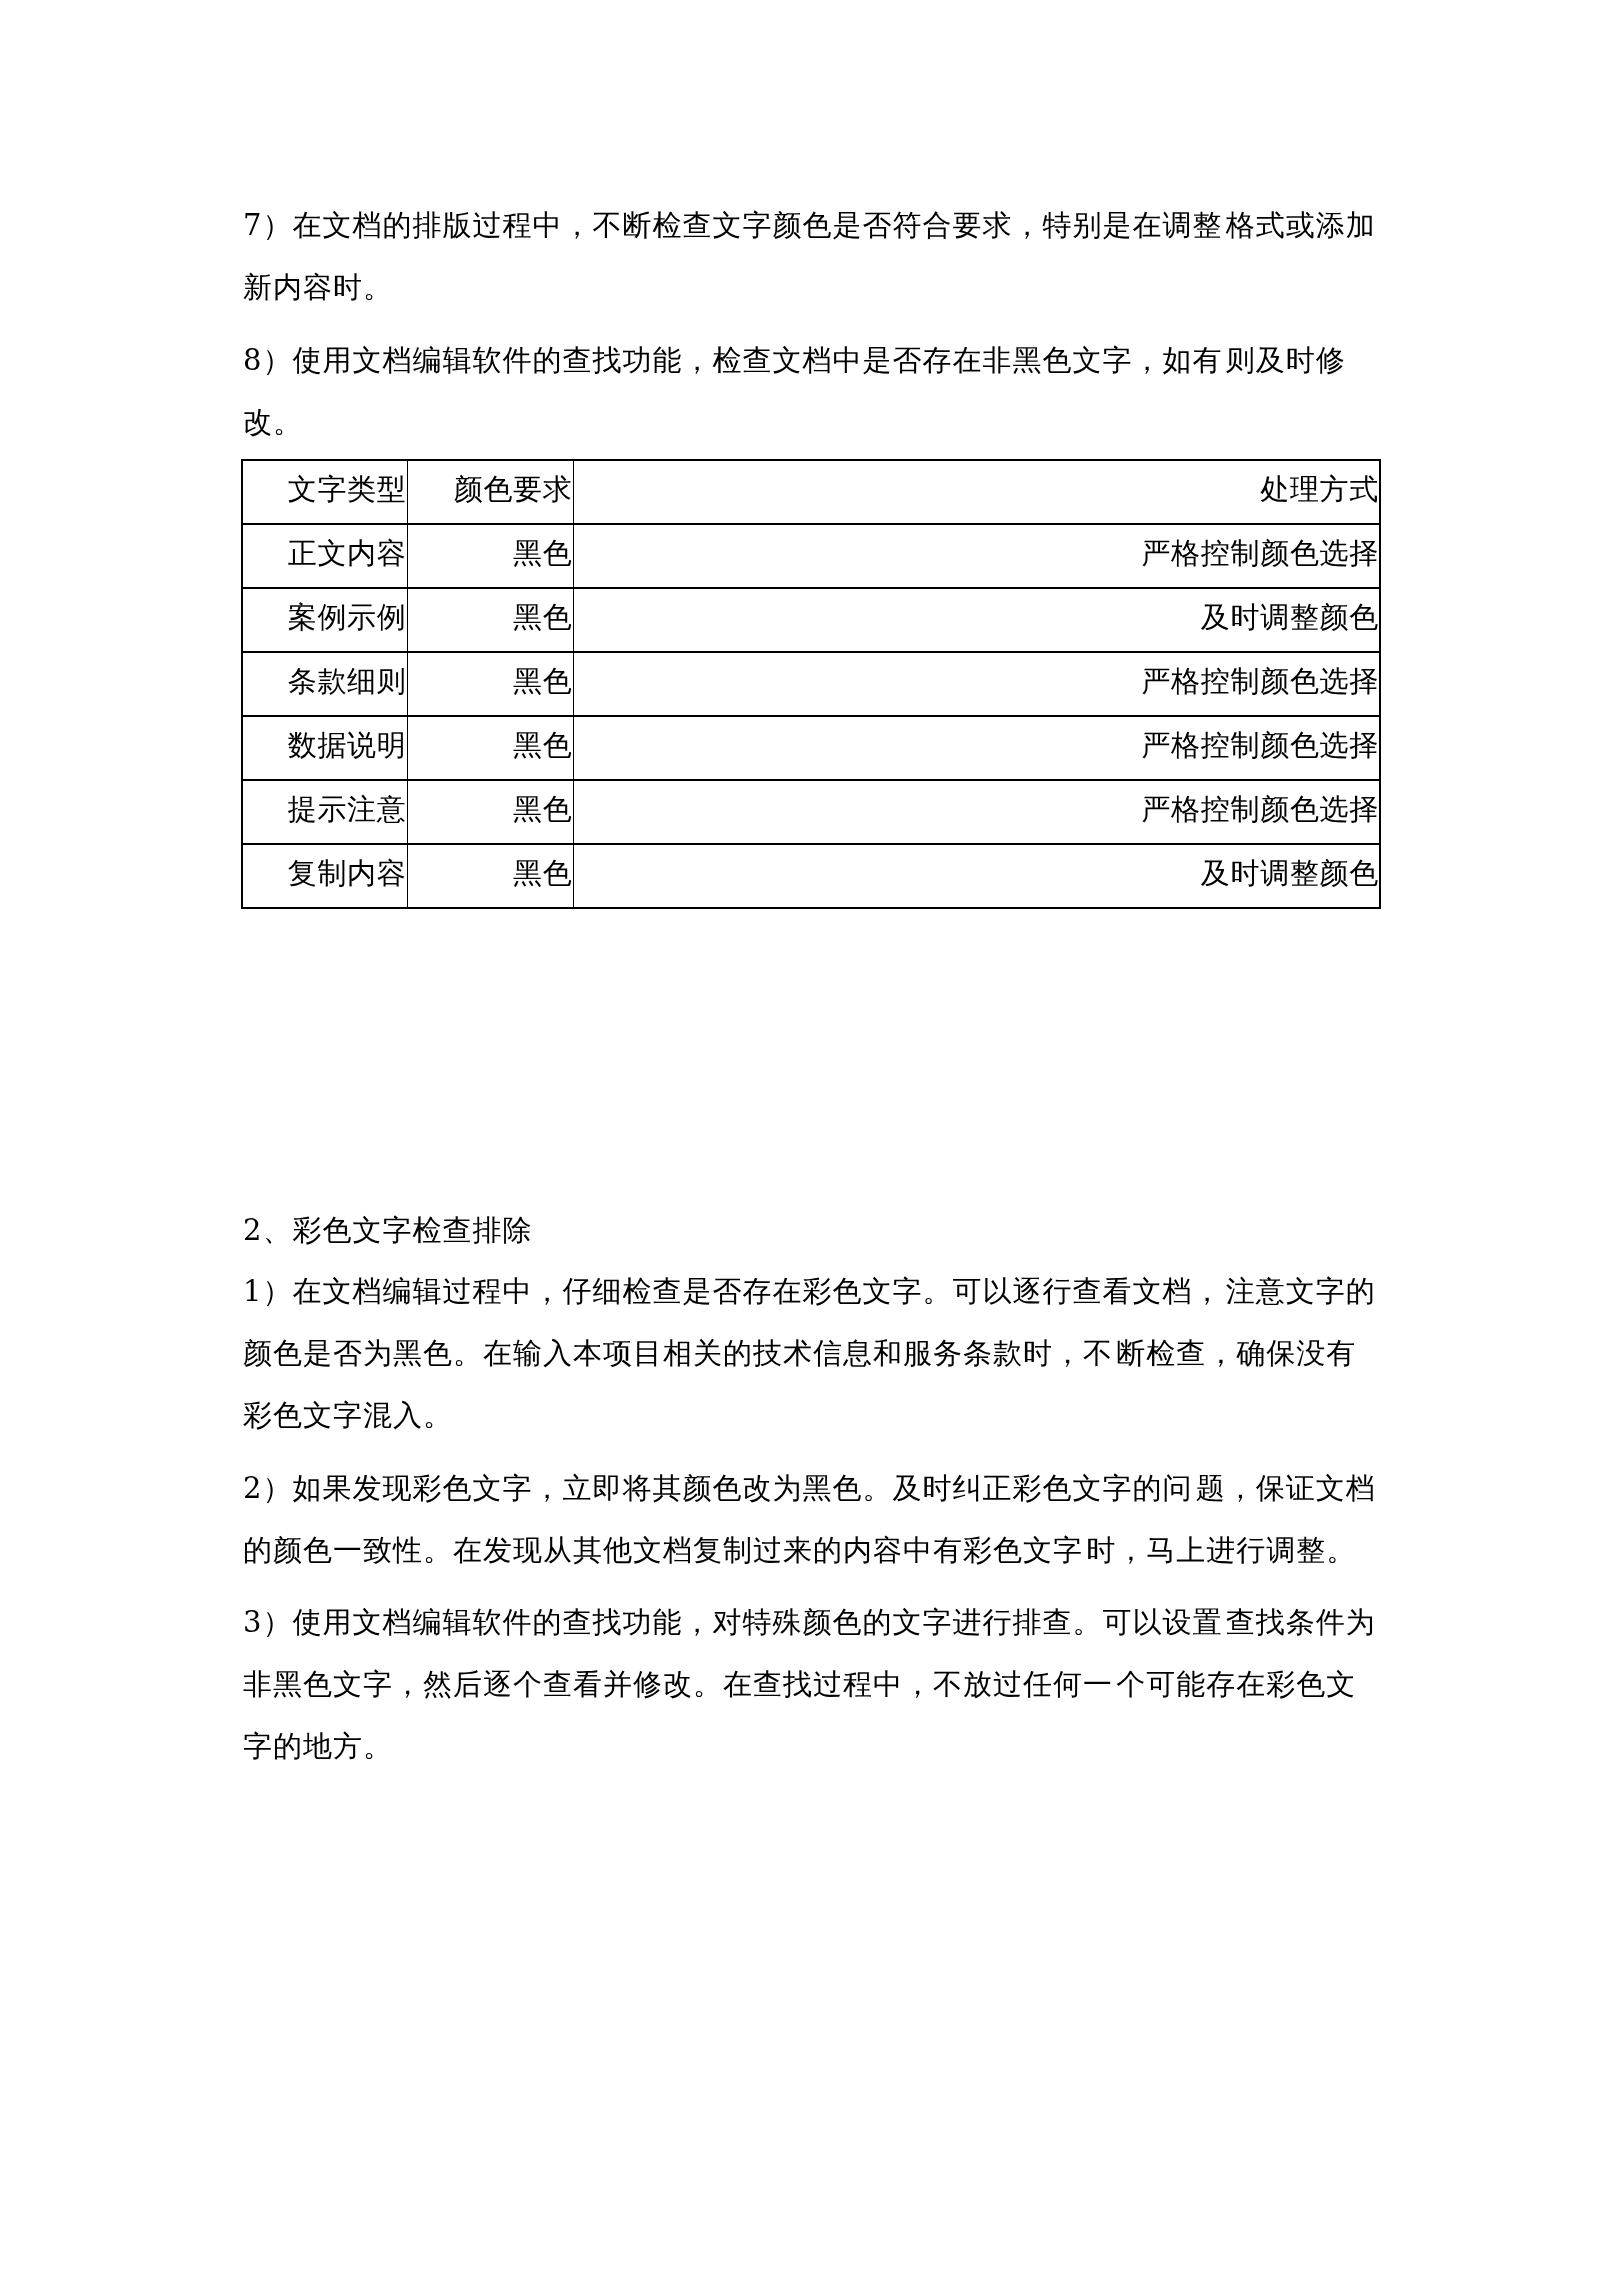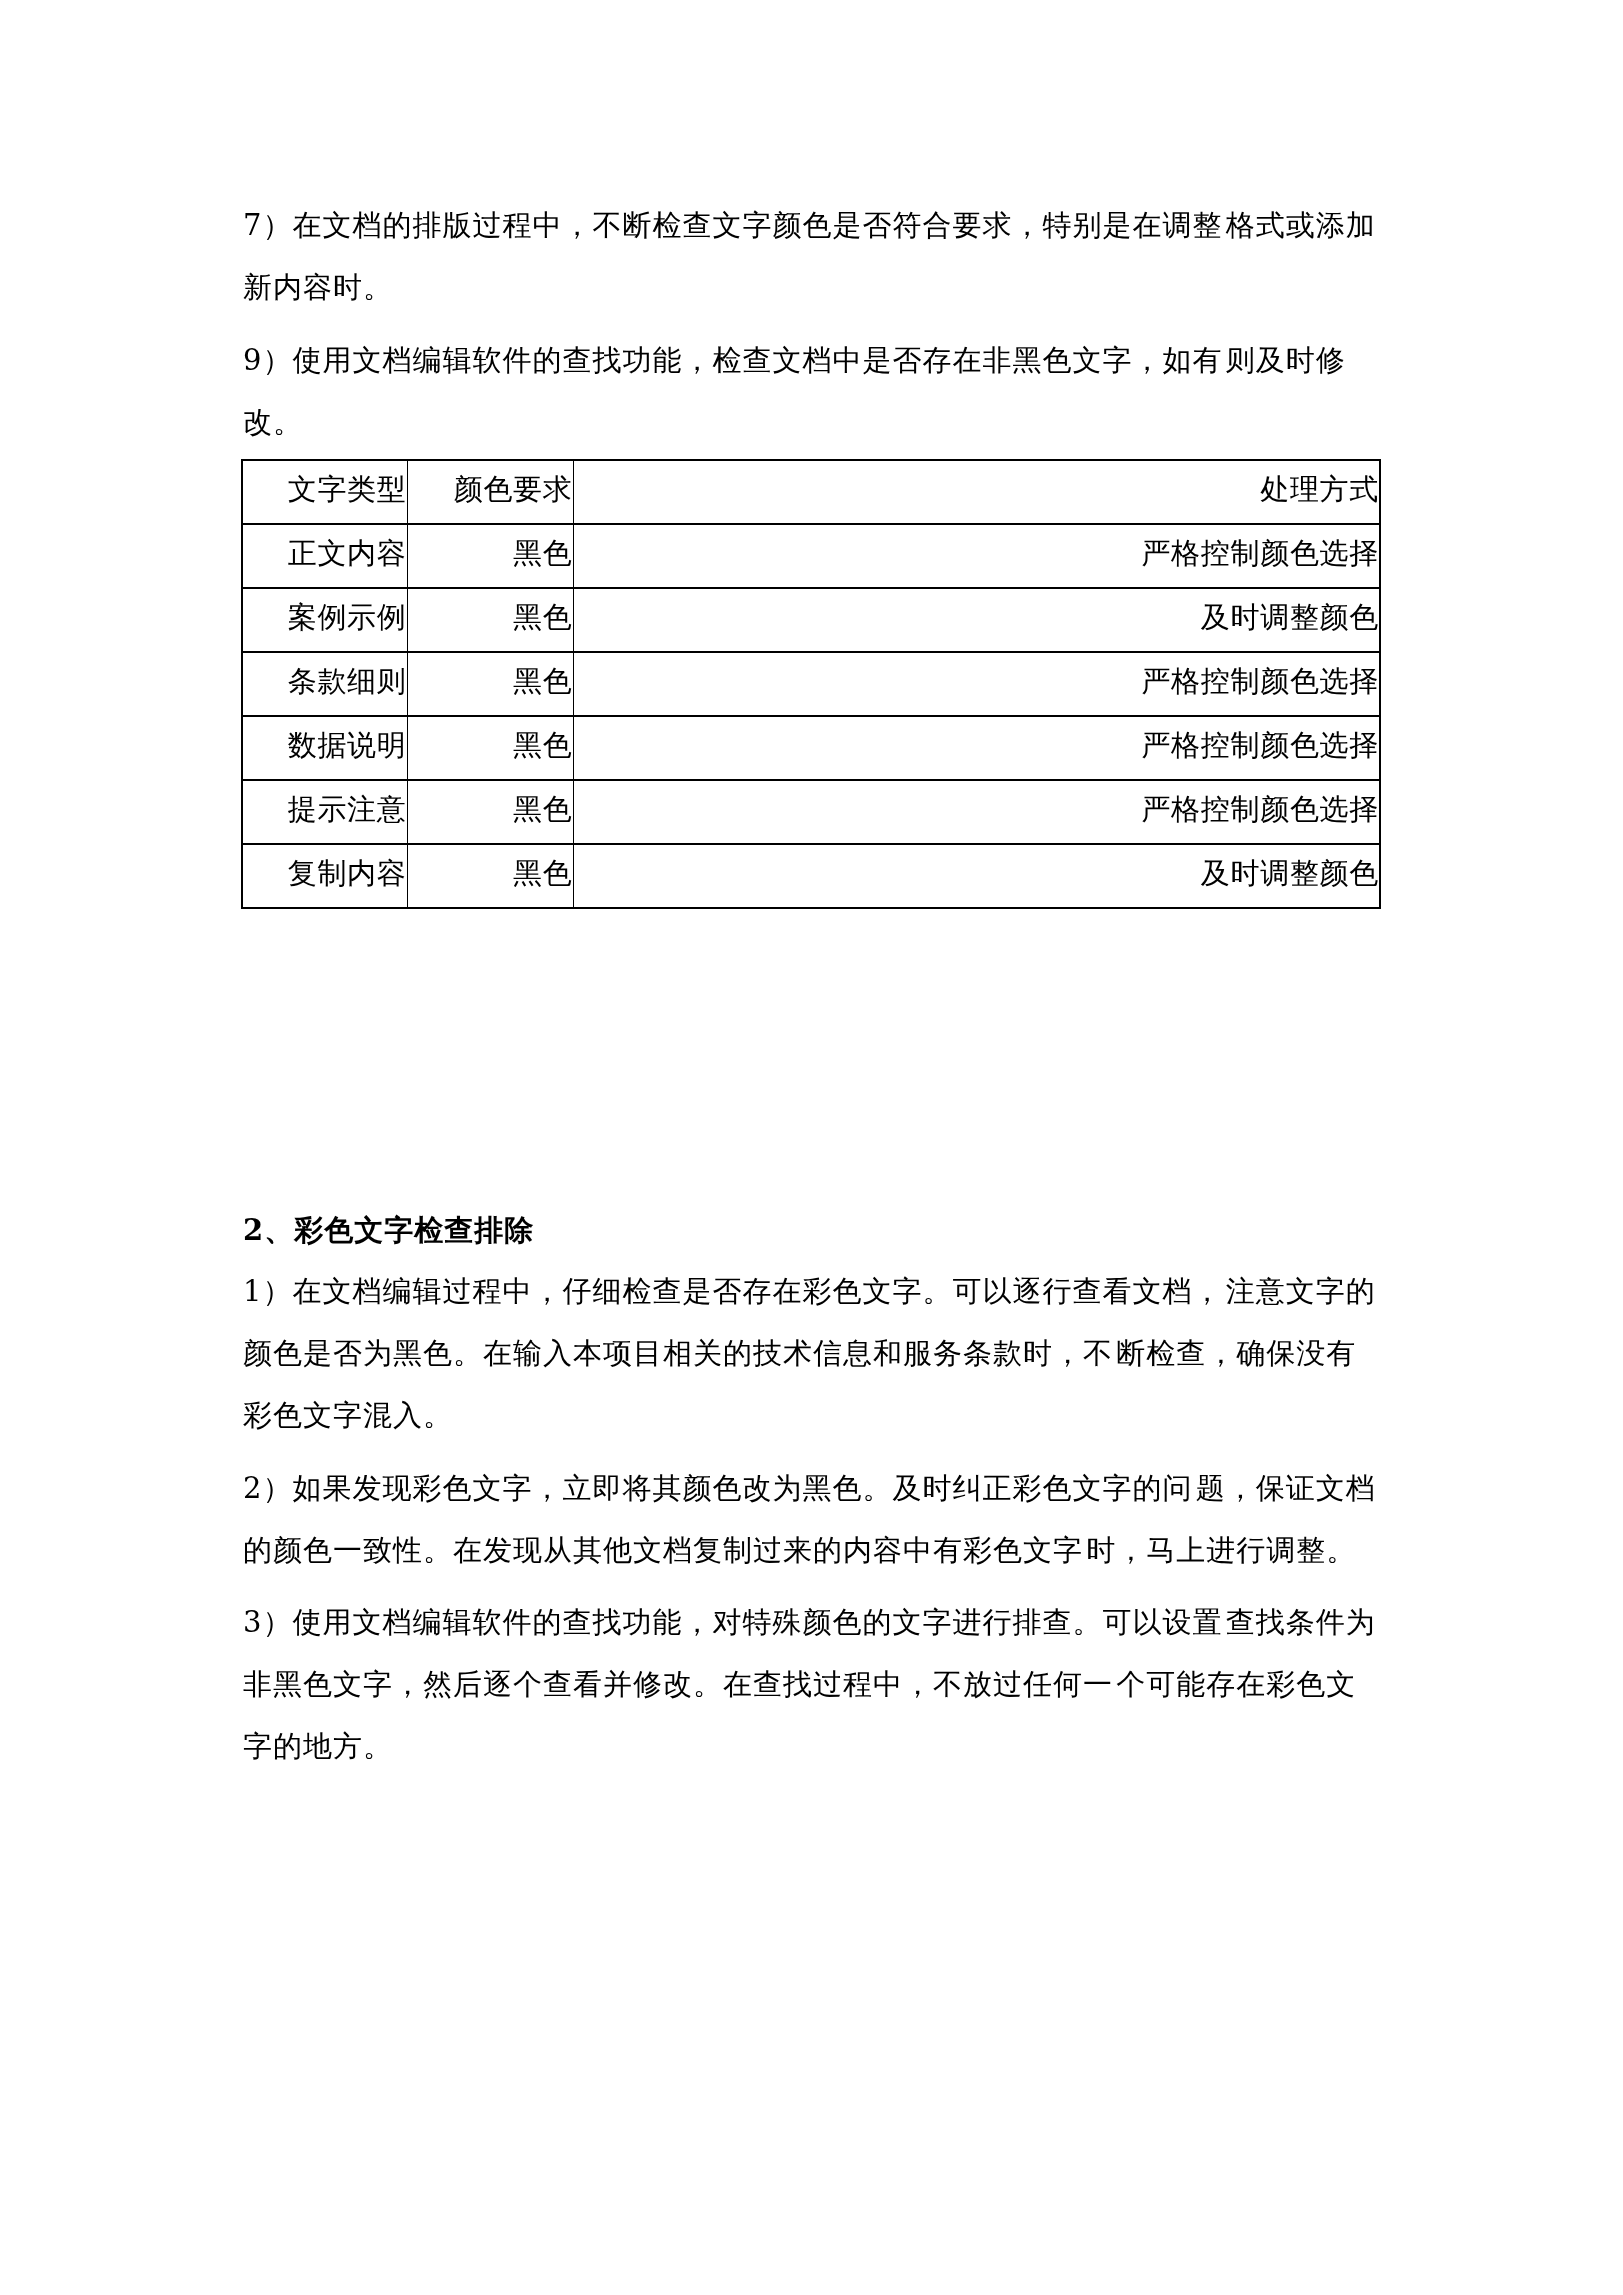--- a/index.html
+++ b/index.html
@@ -61,39 +61,39 @@
     col.c3 { width: 807px; }
 
     .section-heading {
       position: absolute;
       left: 243px;
       top: 1201px;
       font-size: 29px;
       line-height: 58px;
       letter-spacing: 1px;
       margin: 0;
-      font-weight: bold;
+      font-weight: normal;
     }
     .page2 {
       position: absolute;
       left: 243px;
       top: 1260px;
       width: 1136px;
     }
   </style>
 </head>
 <body>
 
 <div class="page">
   <div class="para-block">
     <span class="para line first">7）在文档的排版过程中，不断检查文字颜色是否符合要求，特别是在调整</span>
     <span class="para line cont last">格式或添加新内容时。</span>
   </div>
   <div class="para-block">
-    <span class="para line first">9）使用文档编辑软件的查找功能，检查文档中是否存在非黑色文字，如有</span>
+    <span class="para line first">8）使用文档编辑软件的查找功能，检查文档中是否存在非黑色文字，如有</span>
     <span class="para line cont last">则及时修改。</span>
   </div>
 </div>
 
 <table class="color-table">
   <colgroup>
     <col class="c1">
       <col class="c2">
       <col class="c3">
   </colgroup>

